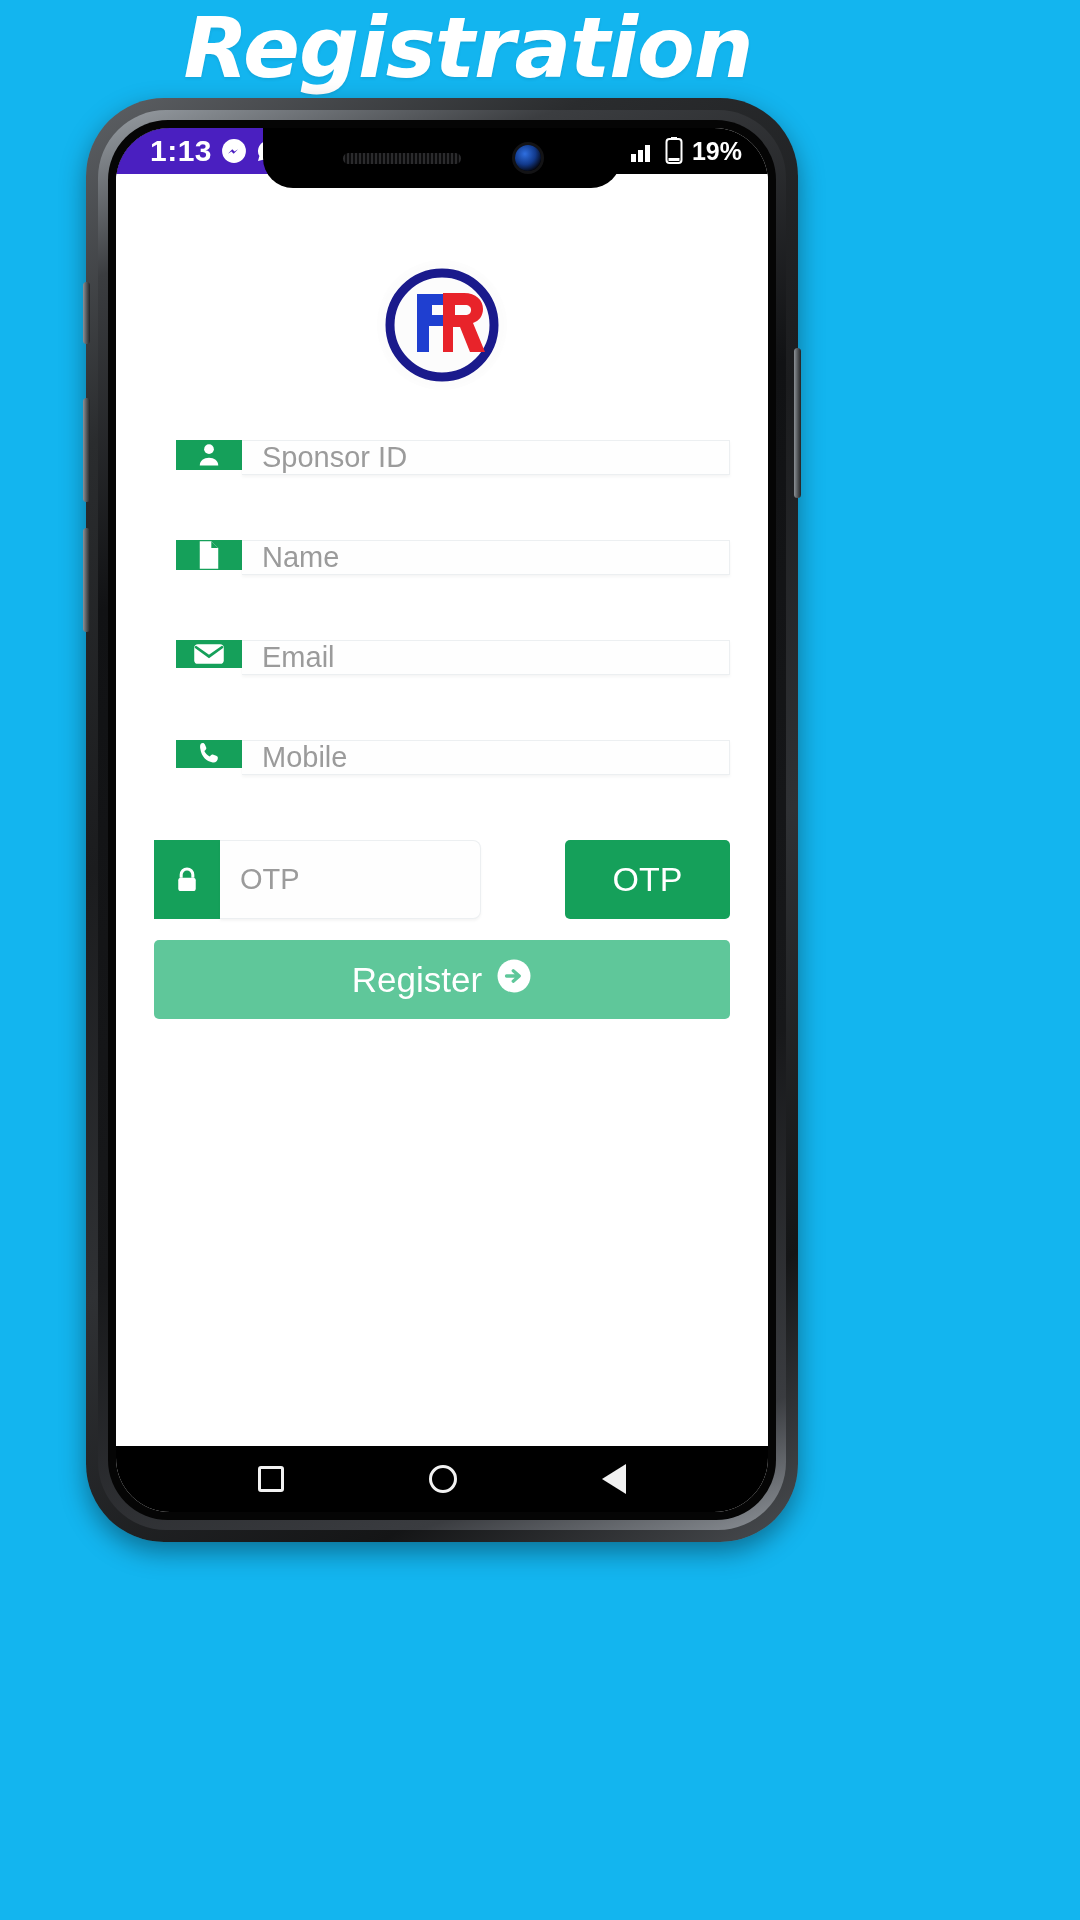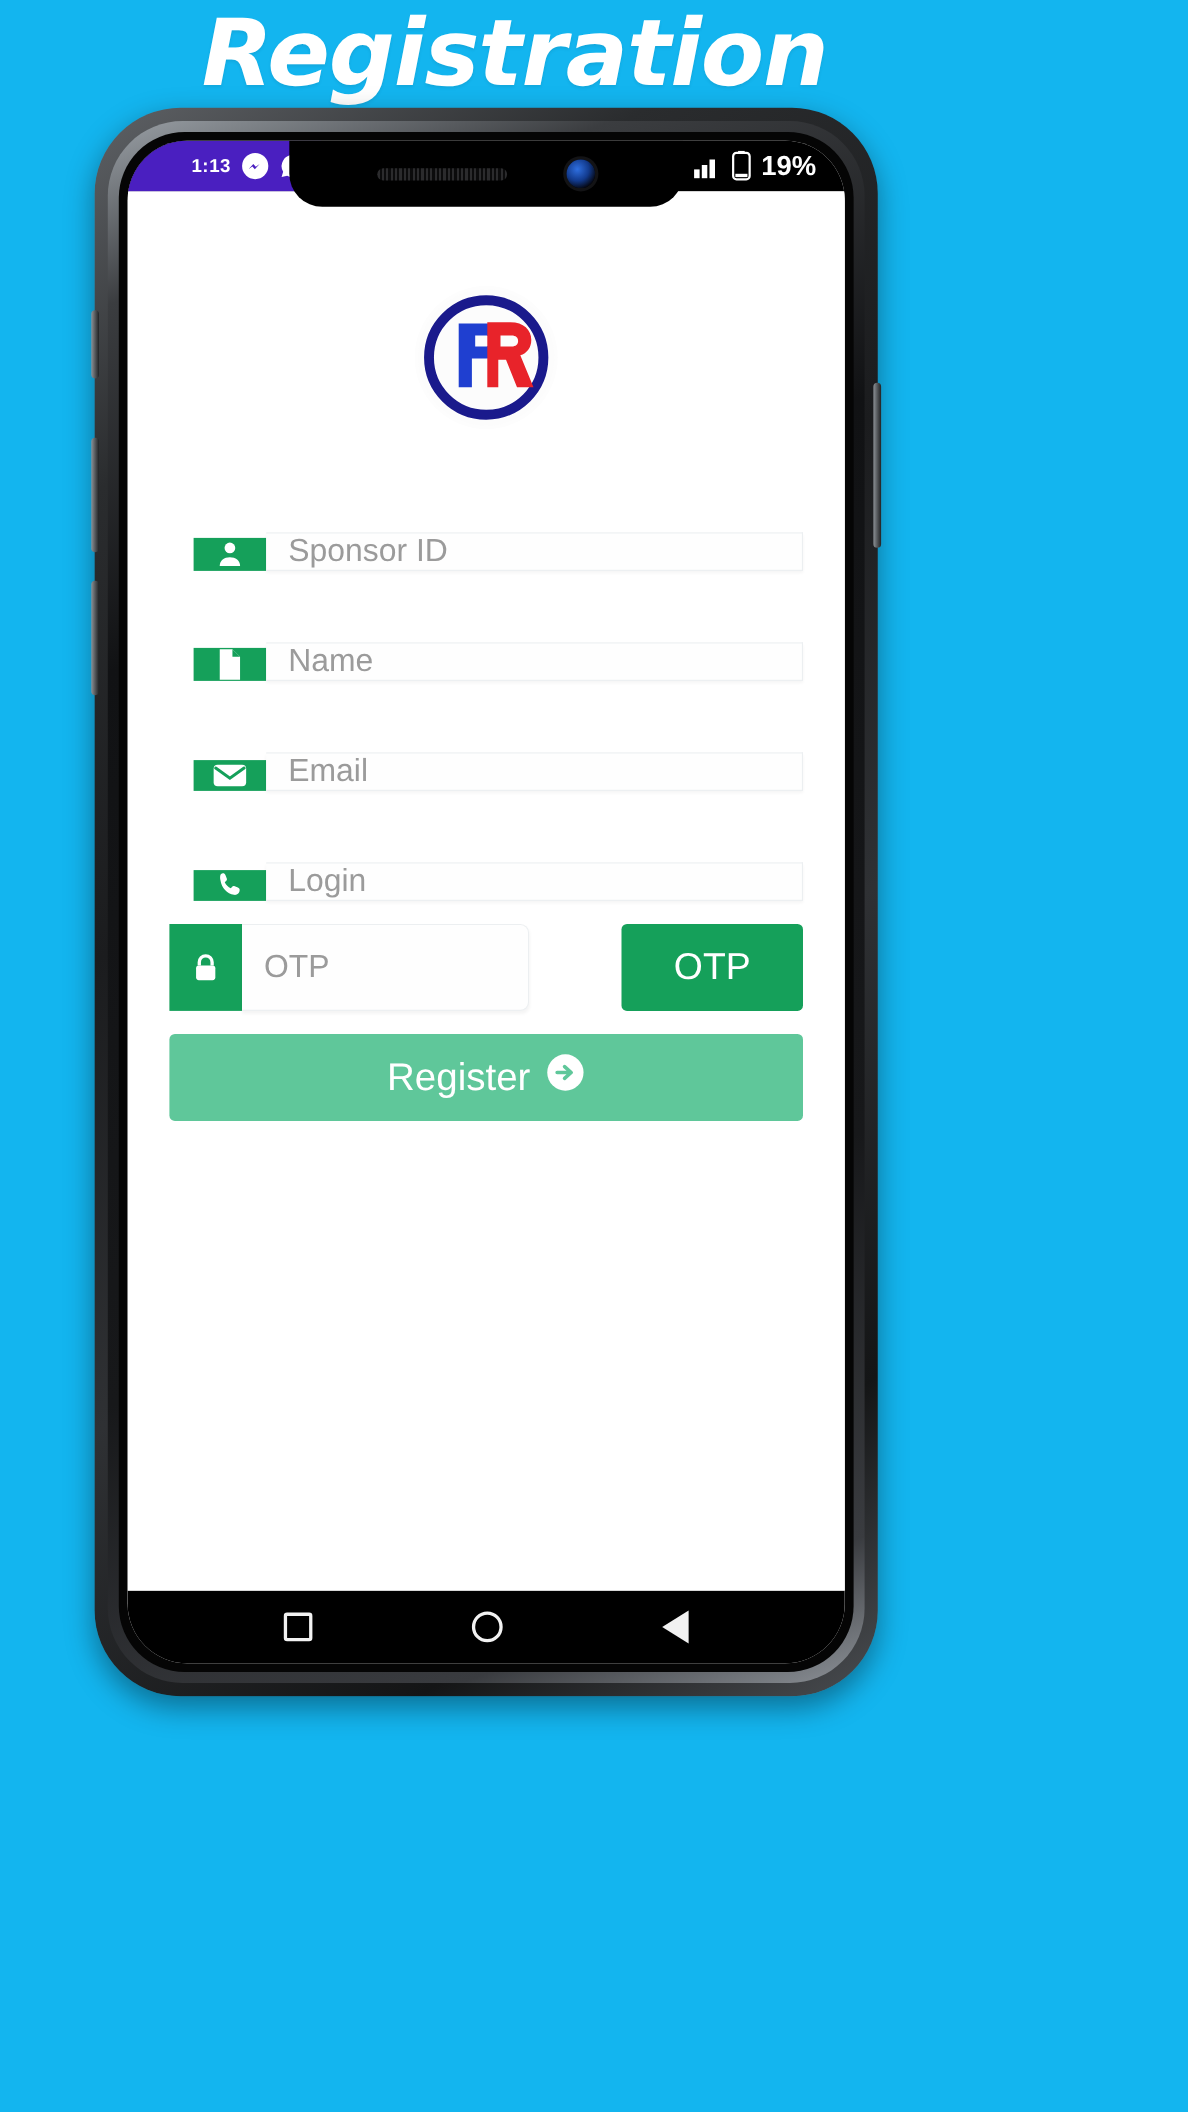--- a/index.html
+++ b/index.html
@@ -75,21 +75,21 @@
     position: relative;
     color: #ffffff;
   }
   .sb-left {
     background: #4a1fc0;
     height: 46px;
     display: flex; align-items: center; gap: 9px;
     padding: 0 14px 0 34px;
     border-bottom-right-radius: 22px;
   }
-  .sb-time { font-size: 17px; font-weight: bold; letter-spacing: .5px; margin-left: 24px; }
+  .sb-time { font-size: 30px; font-weight: bold; letter-spacing: .5px; }
   .sb-icon { display: inline-flex; align-items: center; }
   .sb-right {
     position: absolute; right: 26px; top: 0; height: 46px;
     display: flex; align-items: center; gap: 9px;
   }
   .sb-batt-text { font-size: 25px; font-weight: bold; }
 
   
   .notch {
     position: absolute;
@@ -129,21 +129,21 @@
   .logo {
     width: 130px; height: 130px;
     border-radius: 50%;
     background: #fdfdfd;
     position: relative;
     display: flex; align-items: center; justify-content: center;
   }
 
   
   .field-row {
-    display: flex; align-items: flex-end;
+    display: flex; align-items: flex-start;
     margin-bottom: 21px;
     height: 79px;
     padding-left: 22px;
   }
   .field-icon {
     width: 66px; min-width: 66px;
     background: #15a05a;
     display: flex; align-items: center; justify-content: center;
     color: #ffffff;
   }
@@ -335,21 +335,21 @@
             </div>
           </div>
 
           <div class="field-row">
             <div class="field-icon">
               <svg width="28" height="28" viewBox="0 0 24 24" fill="#ffffff">
                 <path d="M6.6 2.5c1 0 1.5.5 1.9 1.4l1 2.4c.4.9.2 1.6-.5 2.2l-1 .9c1 2.1 2.6 3.7 4.7 4.7l.9-1c.6-.7 1.3-.9 2.2-.5l2.4 1c.9.4 1.4.9 1.4 1.9 0 2.4-2 4.2-4.4 3.8C9.7 18.4 5.6 14.3 4.6 7.8 4.2 5.4 4.2 2.5 6.6 2.5z"></path>
               </svg>
             </div>
             <div class="field-input">
-              <span class="field-ph">Login</span>
+              <span class="field-ph">Mobile</span>
             </div>
           </div>
 
           <div class="otp-row">
             <div class="otp-left">
               <div class="field-icon">
                 <svg width="26" height="28" viewBox="0 0 22 24" fill="#ffffff">
                   <path d="M6 10V7.5a5 5 0 0 1 10 0V10" fill="none" stroke="#ffffff" stroke-width="2.6"></path>
                   <rect x="3.5" y="10" width="15" height="11.5" rx="2.2"></rect>
                 </svg>

